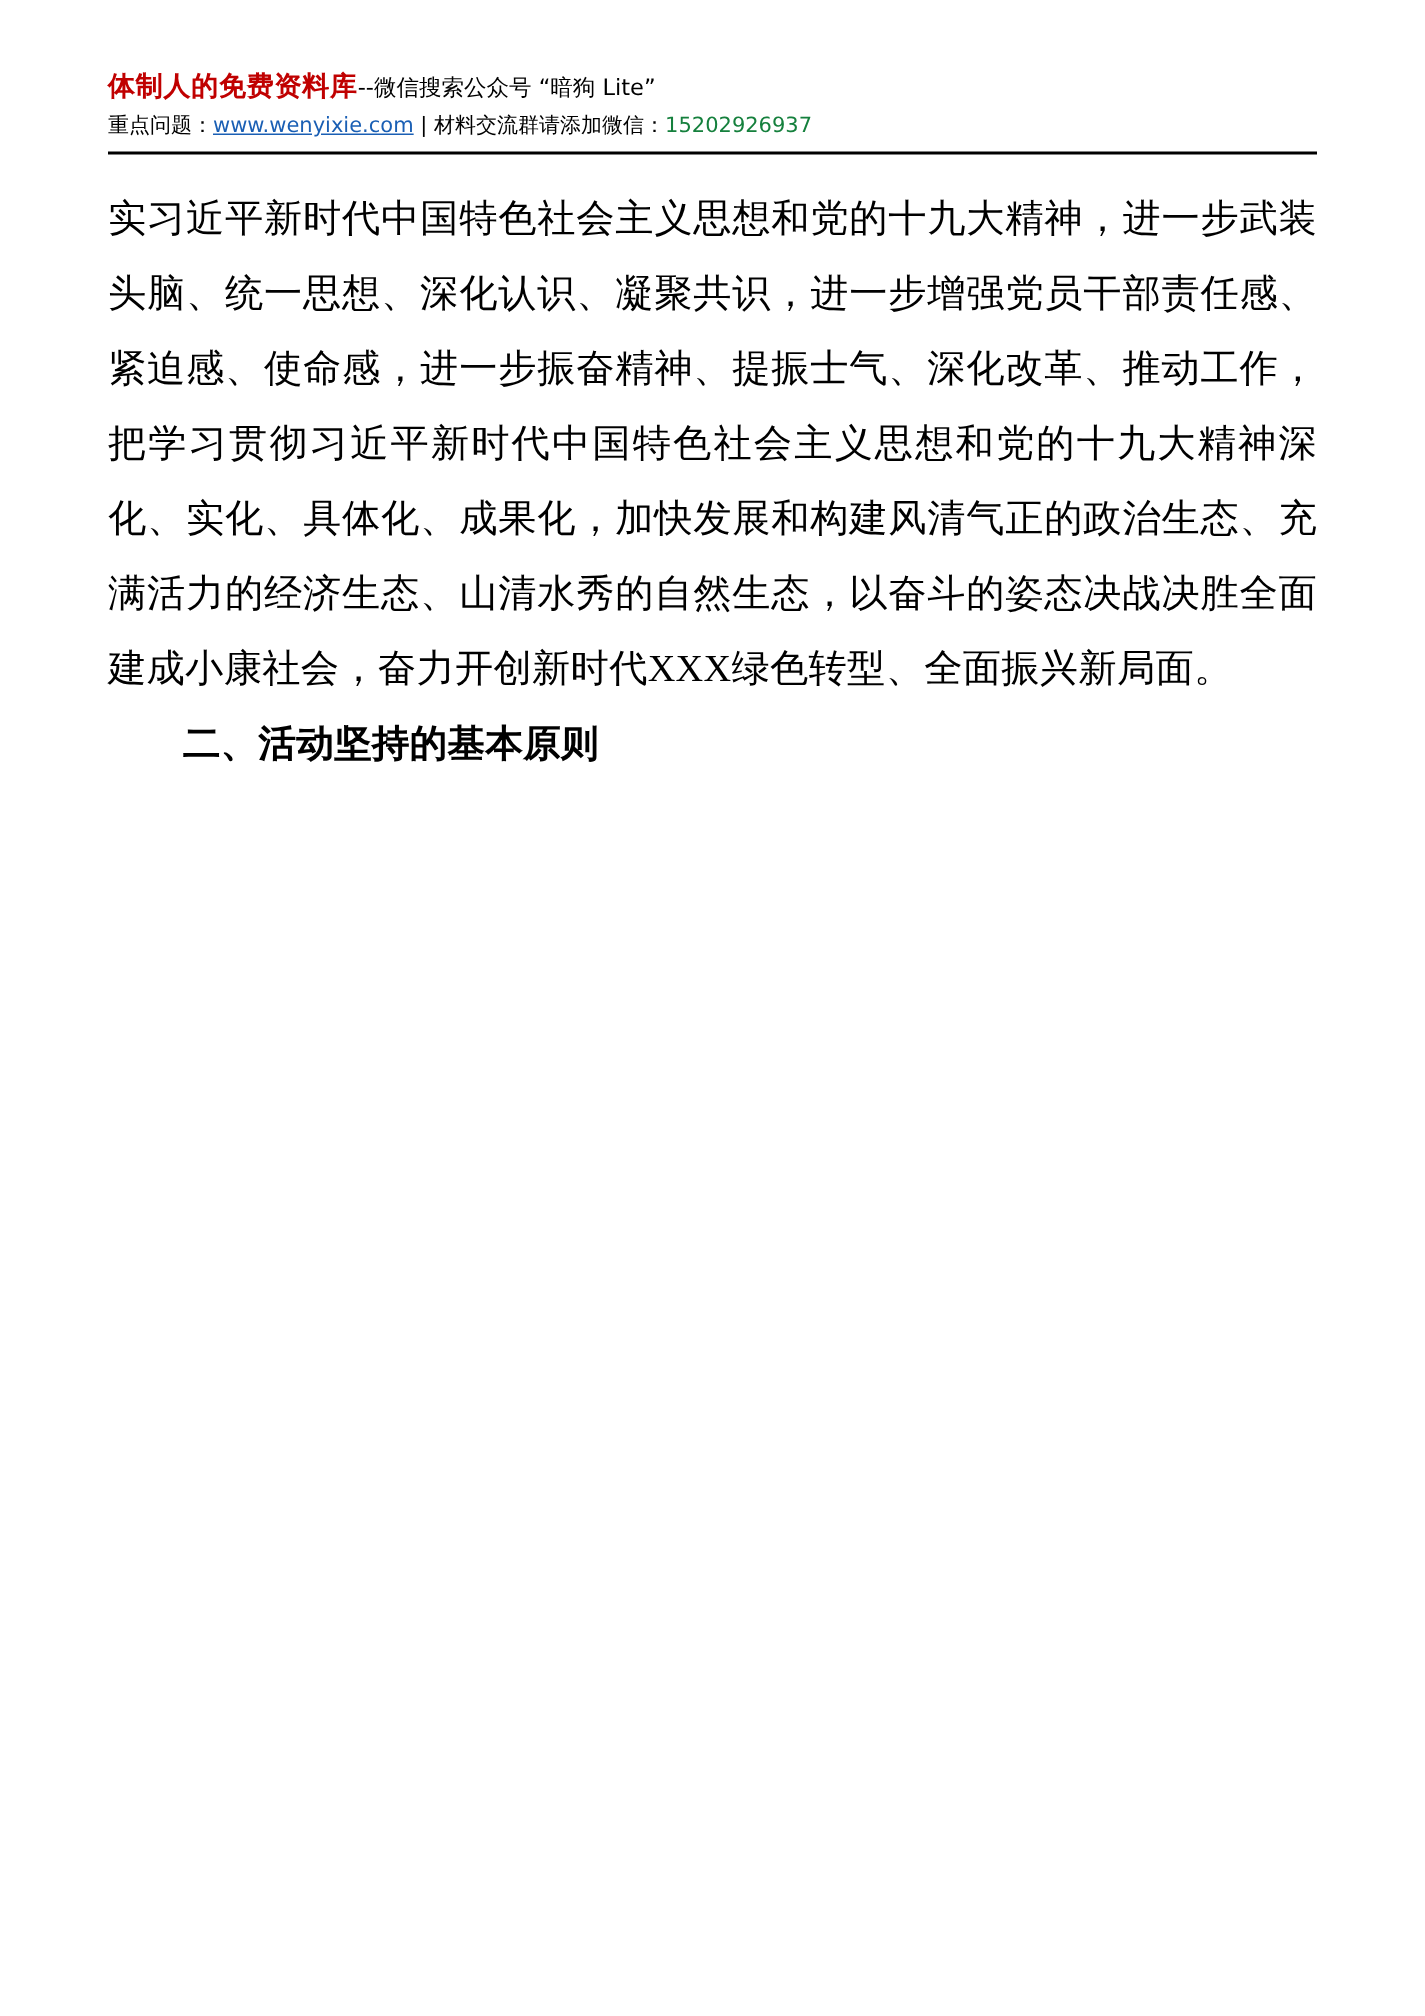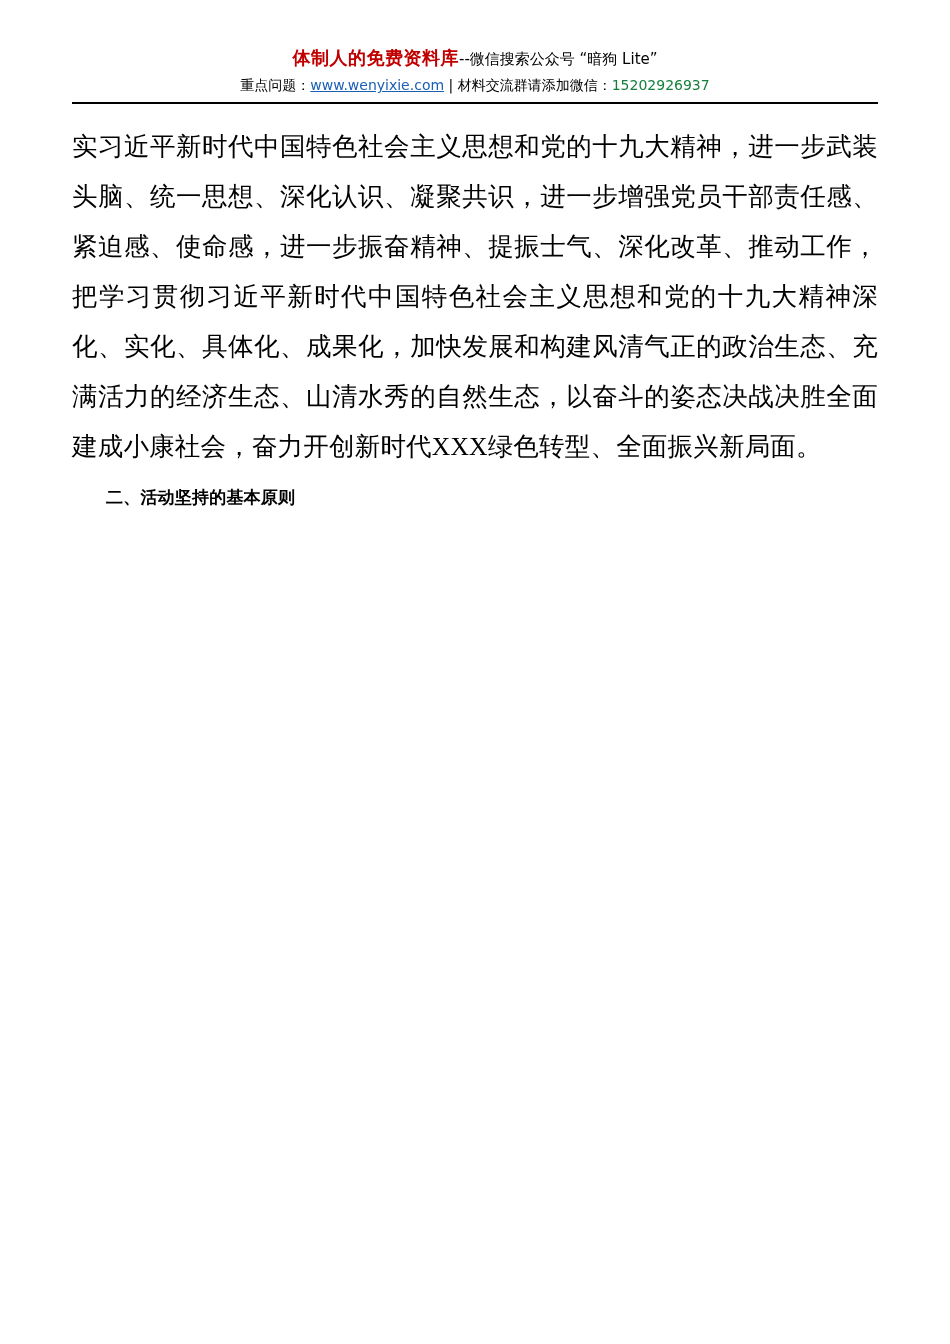--- a/index.html
+++ b/index.html
@@ -17,21 +17,21 @@
   }
   .page {
     width: 950px;
     height: 1344px;
     box-sizing: border-box;
     padding: 46px 72px 40px 72px;
     position: relative;
   }
   
   .banner {
-    text-align: center;
+    text-align: left;
     border-bottom: 2px solid #000;
     padding-bottom: 6px;
     margin-bottom: 18px;
   }
   .banner-line1 {
     font-size: 17px;
     line-height: 24px;
     white-space: nowrap;
     font-family: "DejaVu Sans", sans-serif;
   }
@@ -72,21 +72,21 @@
     text-indent: 0;
     font-family: Liberation Serif, serif;
   }
   .para.indent {
     text-indent: 2em;
   }
   .heading {
     margin: 0;
     text-indent: 2em;
     font-weight: bold;
-    font-size: 17px;
+    font-size: 25px;
     line-height: 50px;
     font-family: "DejaVu Sans", sans-serif;
   }
 </style>
 </head>
 <body>
 
 <div class="page">
 
   <div class="banner">

